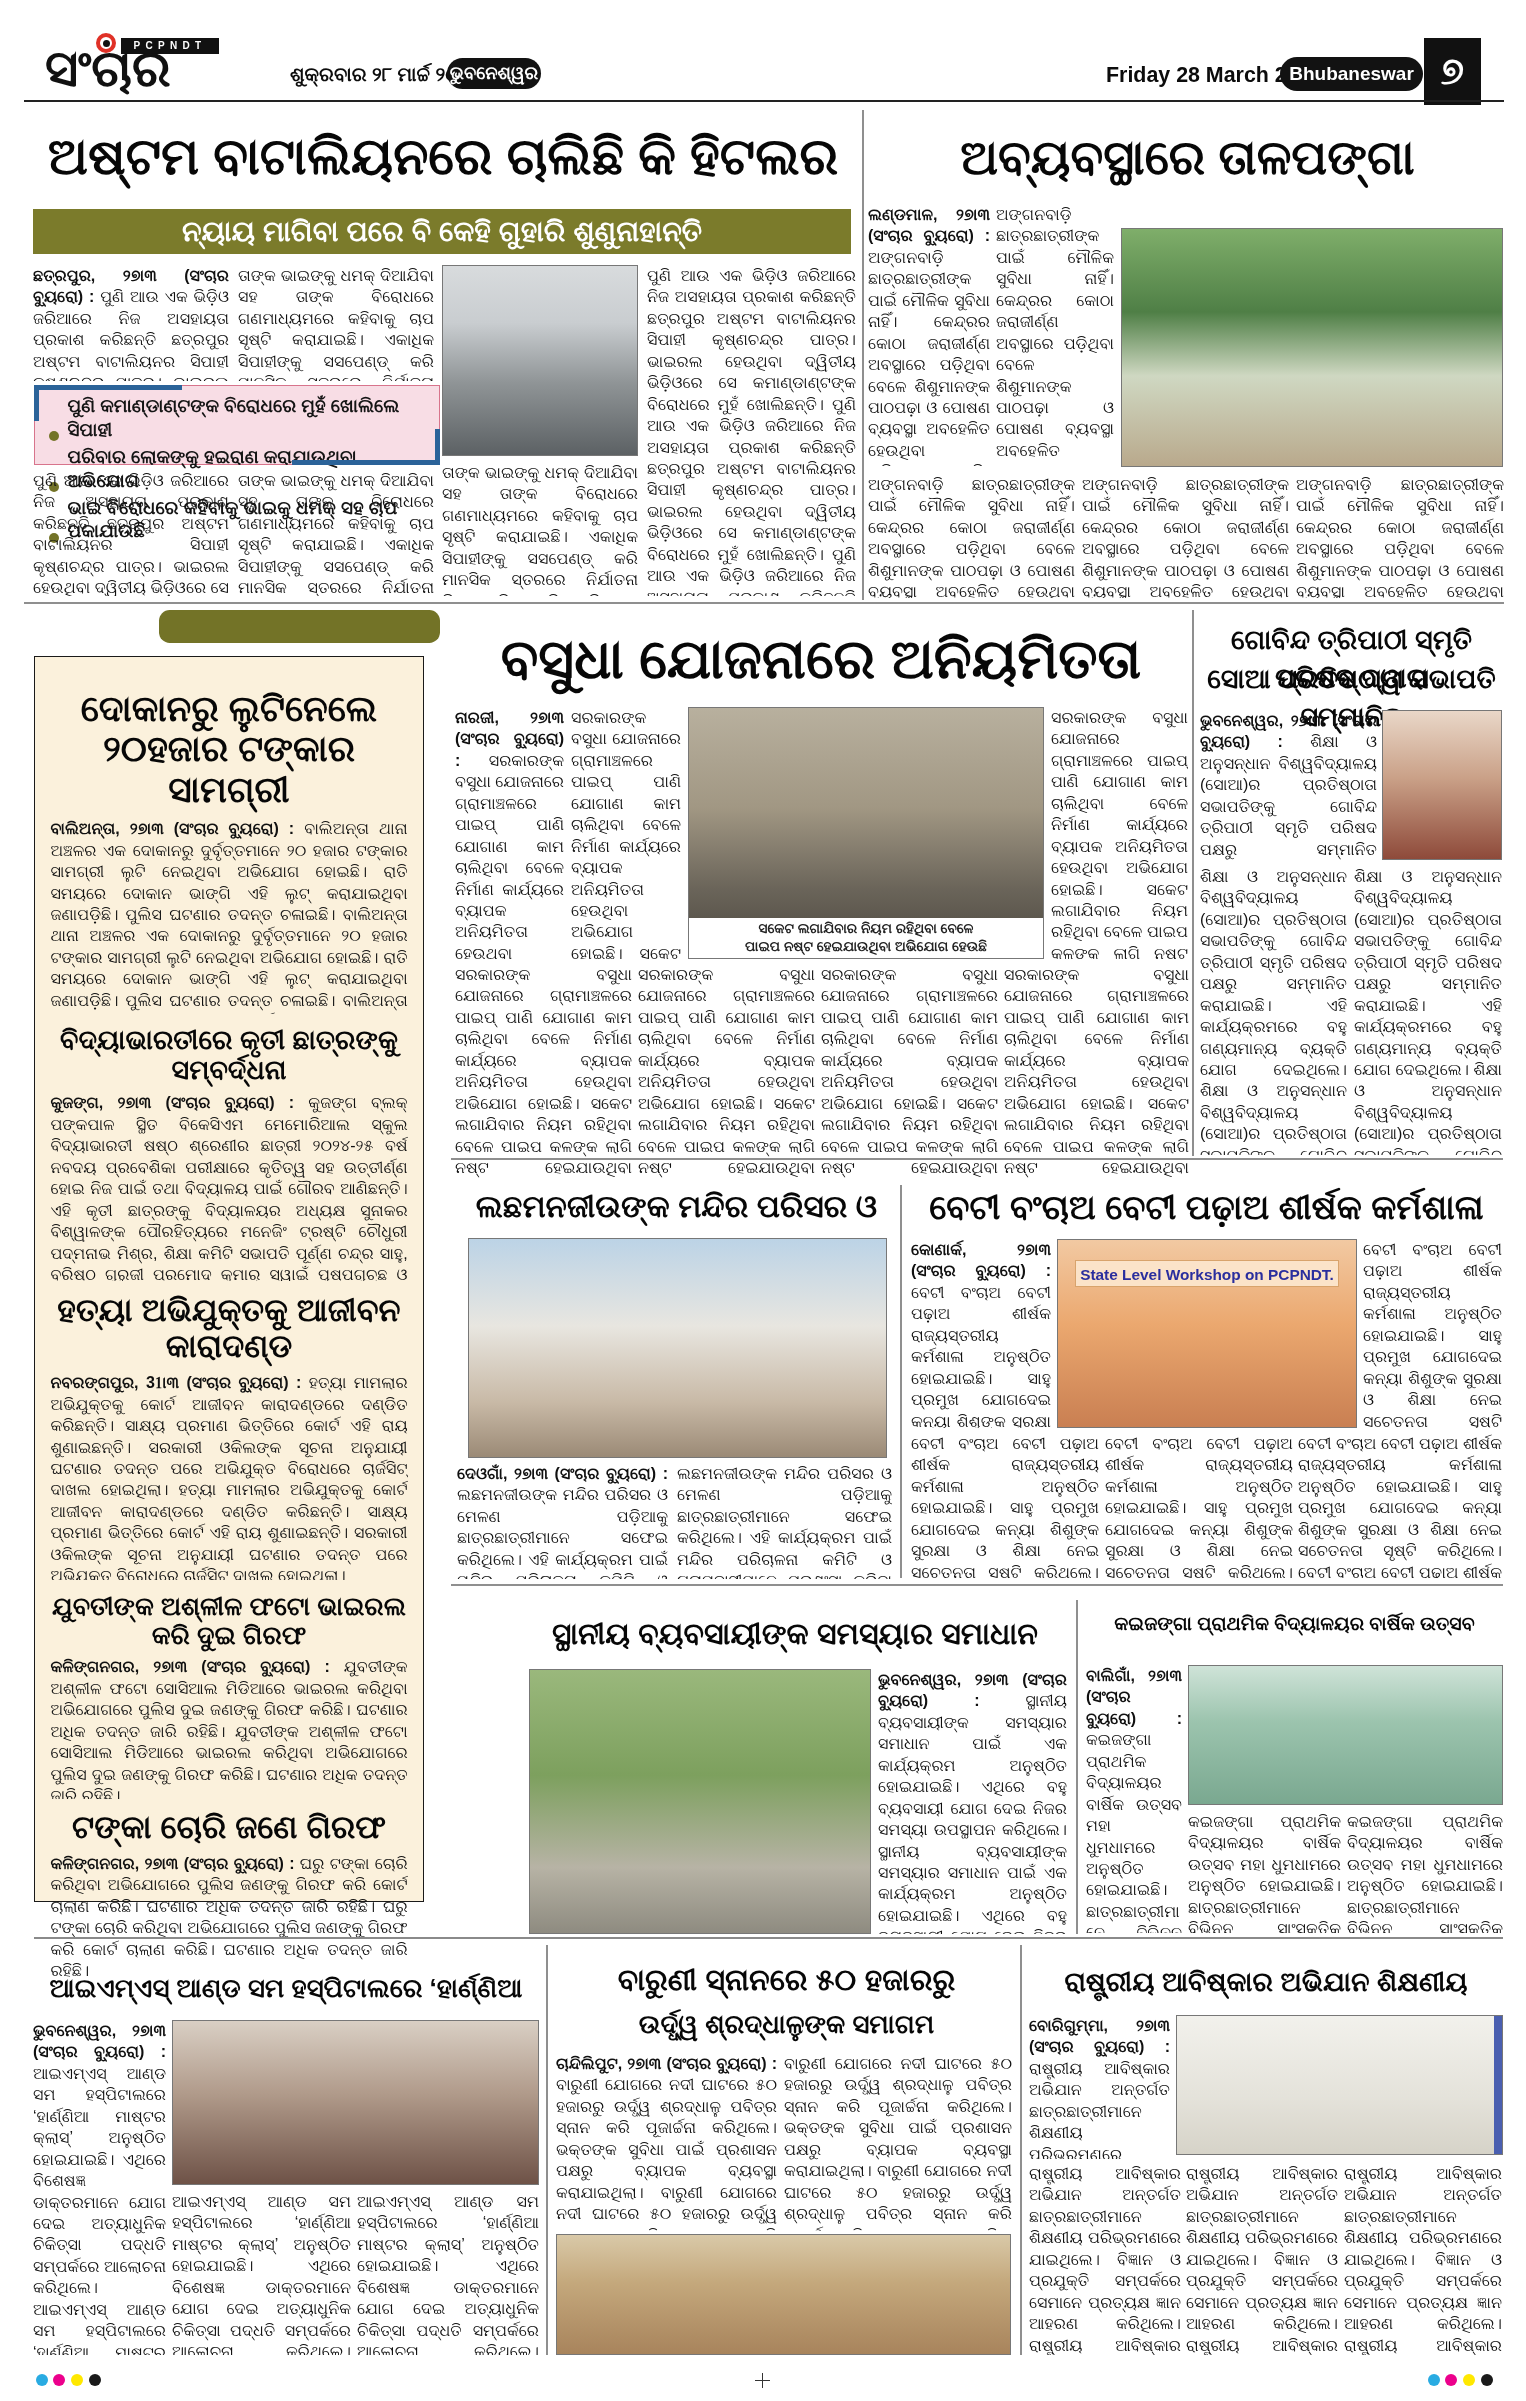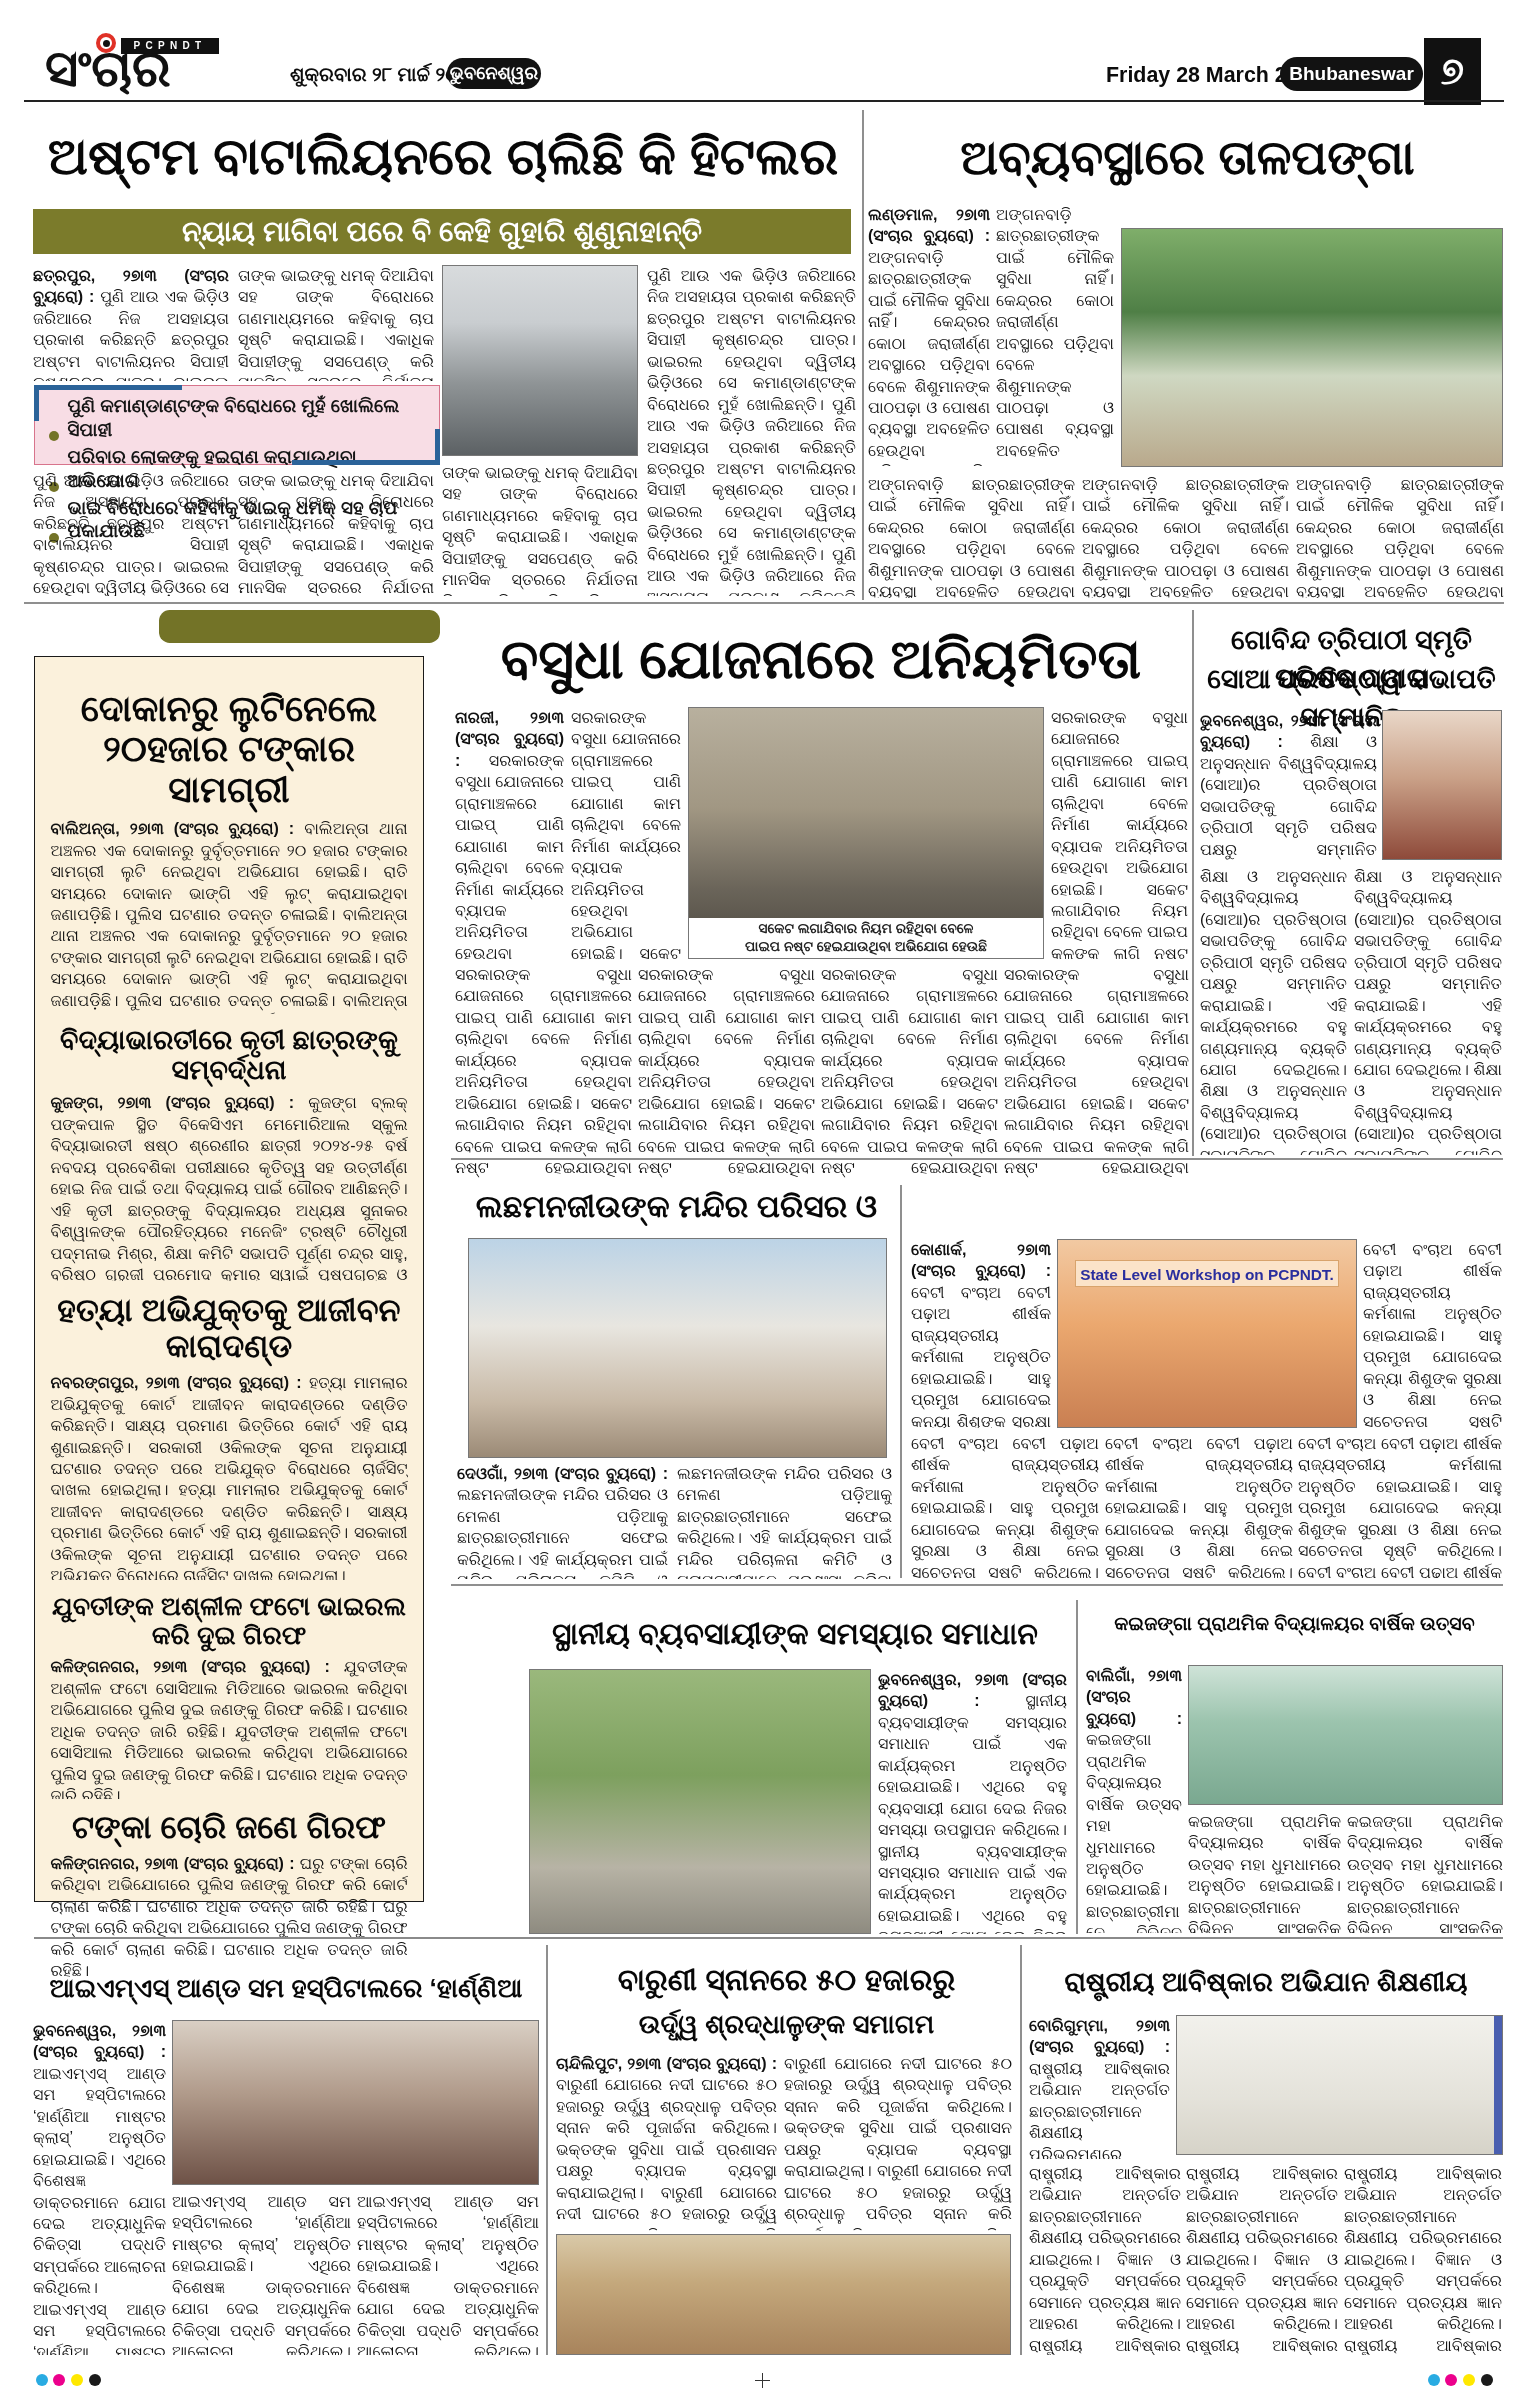--- a/index.html
+++ b/index.html
@@ -137,21 +137,21 @@
       <b class="byl">ବାଲିଅନ୍ତା, ୨୭ା୩ (ସଂଚାର ବ୍ୟୁରୋ) :</b>
       <span>ବାଲିଅନ୍ତା ଥାନା ଅଞ୍ଚଳର ଏକ ଦୋକାନରୁ ଦୁର୍ବୃତ୍ତମାନେ ୨୦ ହଜାର ଟଙ୍କାର ସାମଗ୍ରୀ ଲୁଟି ନେଇଥିବା ଅଭିଯୋଗ ହୋଇଛି। ରାତି ସମୟରେ ଦୋକାନ ଭାଙ୍ଗି ଏହି ଲୁଟ୍ କରାଯାଇଥିବା ଜଣାପଡ଼ିଛି। ପୁଲିସ ଘଟଣାର ତଦନ୍ତ ଚଳାଇଛି। ବାଲିଅନ୍ତା ଥାନା ଅଞ୍ଚଳର ଏକ ଦୋକାନରୁ ଦୁର୍ବୃତ୍ତମାନେ ୨୦ ହଜାର ଟଙ୍କାର ସାମଗ୍ରୀ ଲୁଟି ନେଇଥିବା ଅଭିଯୋଗ ହୋଇଛି। ରାତି ସମୟରେ ଦୋକାନ ଭାଙ୍ଗି ଏହି ଲୁଟ୍ କରାଯାଇଥିବା ଜଣାପଡ଼ିଛି। ପୁଲିସ ଘଟଣାର ତଦନ୍ତ ଚଳାଇଛି। ବାଲିଅନ୍ତା ଥାନା ଅଞ୍ଚଳର ଏକ ଦୋକାନରୁ ଦୁର୍ବୃତ୍ତମାନେ ୨୦ ହଜାର ଟଙ୍କାର ସାମଗ୍ରୀ ଲୁଟି ନେଇଥିବା ଅଭିଯୋଗ ହୋଇଛି। ରାତି ସମୟରେ ଦୋକାନ ଭାଙ୍ଗି ଏହି ଲୁଟ୍ କରାଯାଇଥିବା ଜଣାପଡ଼ିଛି। ପୁଲିସ ଘଟଣାର ତଦନ୍ତ ଚଳାଇଛି।</span>
     </div>
     <div class="hl" style="font-size:27px;margin-top:10.7px">ବିଦ୍ୟାଭାରତୀରେ କୃତୀ ଛାତ୍ରଙ୍କୁ ସମ୍ବର୍ଦ୍ଧନା</div>
     <div class="bcol" style="height:189px;margin-top:7.1px">
       <b class="byl">କୁଜଙ୍ଗ, ୨୭ା୩ (ସଂଚାର ବ୍ୟୁରୋ) :</b>
       <span>କୁଜଙ୍ଗ ବ୍ଲକ୍ ପଙ୍କପାଳ ସ୍ଥିତ ବିକେସିଏମ ମେମୋରିଆଲ ସ୍କୁଲ ବିଦ୍ୟାଭାରତୀ ଷଷ୍ଠ ଶ୍ରେଣୀର ଛାତ୍ରୀ ୨୦୨୪-୨୫ ବର୍ଷ ନବଦୟ ପ୍ରବେଶିକା ପରୀକ୍ଷାରେ କୃତିତ୍ୱ ସହ ଉତ୍ତୀର୍ଣ୍ଣ ହୋଇ ନିଜ ପାଇଁ ତଥା ବିଦ୍ୟାଳୟ ପାଇଁ ଗୌରବ ଆଣିଛନ୍ତି। ଏହି କୃତୀ ଛାତ୍ରଙ୍କୁ ବିଦ୍ୟାଳୟର ଅଧ୍ୟକ୍ଷ ସୁନାକର ବିଶ୍ୱାଳଙ୍କ ପୌରହିତ୍ୟରେ ମନେଜିଂ ଟ୍ରଷ୍ଟି ଚୌଧୁରୀ ପଦ୍ମନାଭ ମିଶ୍ର, ଶିକ୍ଷା କମିଟି ସଭାପତି ପୂର୍ଣ୍ଣ ଚନ୍ଦ୍ର ସାହୁ, ବରିଷ୍ଠ ଗୁରୁଜୀ ପ୍ରମୋଦ କୁମାର୍ ସ୍ୱାଇଁ ପୁଷ୍ପଗୁଚ୍ଛ ଓ ଅଙ୍ଗ ବସ୍ତ୍ର ଦେଇ ସମ୍ବର୍ଦ୍ଧନା ସହ ଉଜ୍ଜ୍ୱଳ ଭବିଷ୍ୟତ କାମନା କରିଛନ୍ତି। ବିଦ୍ୟାଳୟ ଓ ଗୁରୁଜୀ ଗରୁମାଙ୍କ ପ୍ରେରଣା ଯୋଗୁଁ ଏହି ସଫଳତା ମିଳିଛି ବୋଲି ସମ୍ବର୍ଦ୍ଧନା ଉତ୍ତରରେ କୃତୀ ଛାତ୍ର କହୁଛନ୍ତି।</span>
     </div>
     <div class="hl" style="font-size:32px;margin-top:12px">ହତ୍ୟା ଅଭିଯୁକ୍ତକୁ ଆଜୀବନ କାରାଦଣ୍ଡ</div>
     <div class="bcol" style="height:208px;margin-top:7.1px">
-      <b class="byl">ନବରଙ୍ଗପୁର, ୨୭ା୩ (ସଂଚାର ବ୍ୟୁରୋ) :</b>
+      <b class="byl">ନବରଙ୍ଗପୁର, 31ା୩ (ସଂଚାର ବ୍ୟୁରୋ) :</b>
       <span>ହତ୍ୟା ମାମଲାର ଅଭିଯୁକ୍ତକୁ କୋର୍ଟ ଆଜୀବନ କାରାଦଣ୍ଡରେ ଦଣ୍ଡିତ କରିଛନ୍ତି। ସାକ୍ଷ୍ୟ ପ୍ରମାଣ ଭିତ୍ତିରେ କୋର୍ଟ ଏହି ରାୟ ଶୁଣାଇଛନ୍ତି। ସରକାରୀ ଓକିଲଙ୍କ ସୂଚନା ଅନୁଯାୟୀ ଘଟଣାର ତଦନ୍ତ ପରେ ଅଭିଯୁକ୍ତ ବିରୋଧରେ ଚାର୍ଜସିଟ୍ ଦାଖଲ ହୋଇଥିଲା। ହତ୍ୟା ମାମଲାର ଅଭିଯୁକ୍ତକୁ କୋର୍ଟ ଆଜୀବନ କାରାଦଣ୍ଡରେ ଦଣ୍ଡିତ କରିଛନ୍ତି। ସାକ୍ଷ୍ୟ ପ୍ରମାଣ ଭିତ୍ତିରେ କୋର୍ଟ ଏହି ରାୟ ଶୁଣାଇଛନ୍ତି। ସରକାରୀ ଓକିଲଙ୍କ ସୂଚନା ଅନୁଯାୟୀ ଘଟଣାର ତଦନ୍ତ ପରେ ଅଭିଯୁକ୍ତ ବିରୋଧରେ ଚାର୍ଜସିଟ୍ ଦାଖଲ ହୋଇଥିଲା।</span>
     </div>
     <div class="hl" style="font-size:25.5px;margin-top:12px">ଯୁବତୀଙ୍କ ଅଶ୍ଳୀଳ ଫଟୋ ଭାଇରଲ କରି ଦୁଇ ଗିରଫ</div>
     <div class="bcol" style="height:143px;margin-top:7.1px">
       <b class="byl">କଳିଙ୍ଗନଗର, ୨୭ା୩ (ସଂଚାର ବ୍ୟୁରୋ) :</b>
       <span>ଯୁବତୀଙ୍କ ଅଶ୍ଳୀଳ ଫଟୋ ସୋସିଆଲ ମିଡିଆରେ ଭାଇରଲ କରିଥିବା ଅଭିଯୋଗରେ ପୁଲିସ ଦୁଇ ଜଣଙ୍କୁ ଗିରଫ କରିଛି। ଘଟଣାର ଅଧିକ ତଦନ୍ତ ଜାରି ରହିଛି। ଯୁବତୀଙ୍କ ଅଶ୍ଳୀଳ ଫଟୋ ସୋସିଆଲ ମିଡିଆରେ ଭାଇରଲ କରିଥିବା ଅଭିଯୋଗରେ ପୁଲିସ ଦୁଇ ଜଣଙ୍କୁ ଗିରଫ କରିଛି। ଘଟଣାର ଅଧିକ ତଦନ୍ତ ଜାରି ରହିଛି।</span>
     </div>
     <div class="hl" style="font-size:32px;margin-top:10.7px">ଟଙ୍କା ଚୋରି ଜଣେ ଗିରଫ</div>
     <div class="bcol" style="height:137px;margin-top:7.1px">
       <b class="byl">କଳିଙ୍ଗନଗର, ୨୭ା୩ (ସଂଚାର ବ୍ୟୁରୋ) :</b>
@@ -210,20 +210,21 @@
   <div class="photo ph-temple" style="left:468px;top:1238px;width:419px;height:220px"></div>
   <div class="abs bcol" style="left:457px;top:1463px;width:211px;height:116px">
     <b class="byl">ଦେଓଗାଁ, ୨୭ା୩ (ସଂଚାର ବ୍ୟୁରୋ) :</b>
     <span>ଲଛମନଜୀଉଙ୍କ ମନ୍ଦିର ପରିସର ଓ ମେଳଣ ପଡ଼ିଆକୁ ଛାତ୍ରଛାତ୍ରୀମାନେ ସଫେଇ କରିଥିଲେ। ଏହି କାର୍ଯ୍ୟକ୍ରମ ପାଇଁ ମନ୍ଦିର ପରିଚାଳନା କମିଟି ଓ ଗ୍ରାମବାସୀମାନେ ପ୍ରଶଂସା କରିବା ସହିତ ଛାତ୍ରଛାତ୍ରୀମାନଙ୍କୁ ଆଶୀର୍ବାଦ ପ୍ରଦାନ କରିଥିଲେ।</span>
   </div>
   <div class="abs bcol" style="left:677px;top:1463px;width:215px;height:116px">
     <span>ଲଛମନଜୀଉଙ୍କ ମନ୍ଦିର ପରିସର ଓ ମେଳଣ ପଡ଼ିଆକୁ ଛାତ୍ରଛାତ୍ରୀମାନେ ସଫେଇ କରିଥିଲେ। ଏହି କାର୍ଯ୍ୟକ୍ରମ ପାଇଁ ମନ୍ଦିର ପରିଚାଳନା କମିଟି ଓ ଗ୍ରାମବାସୀମାନେ ପ୍ରଶଂସା କରିବା ସହିତ ଛାତ୍ରଛାତ୍ରୀମାନଙ୍କୁ ଆଶୀର୍ବାଦ ପ୍ରଦାନ କରିଥିଲେ।</span>
   </div>
 
   <div class="vline" style="left:900px;top:1185px;height:393px"></div>
+  <div class="abs hl" style="left:911px;top:1183px;width:591px;font-size:34px;line-height:48px;height:49px;overflow:hidden">ବେଟୀ ବଂଚାଅ ବେଟୀ ପଢ଼ାଅ ଶୀର୍ଷକ କର୍ମଶାଳା</div>
   <div class="abs bcol" style="left:911px;top:1239px;width:140px;height:189px">
     <b class="byl">କୋଣାର୍କ, ୨୭ା୩ (ସଂଚାର ବ୍ୟୁରୋ) :</b>
     <span>ବେଟୀ ବଂଚାଅ ବେଟୀ ପଢ଼ାଅ ଶୀର୍ଷକ ରାଜ୍ୟସ୍ତରୀୟ କର୍ମଶାଳା ଅନୁଷ୍ଠିତ ହୋଇଯାଇଛି। ସାହୁ ପ୍ରମୁଖ ଯୋଗଦେଇ କନ୍ୟା ଶିଶୁଙ୍କ ସୁରକ୍ଷା ଓ ଶିକ୍ଷା ନେଇ ସଚେତନତା ସୃଷ୍ଟି କରିଥିଲେ।</span>
   </div>
   <div class="photo ph-workshop" style="left:1057px;top:1239px;width:300px;height:189px">
     <div class="banner">State Level Workshop on PCPNDT. Act</div>
   </div>
   <div class="abs bcol" style="left:1363px;top:1239px;width:139px;height:189px">
     <span>ବେଟୀ ବଂଚାଅ ବେଟୀ ପଢ଼ାଅ ଶୀର୍ଷକ ରାଜ୍ୟସ୍ତରୀୟ କର୍ମଶାଳା ଅନୁଷ୍ଠିତ ହୋଇଯାଇଛି। ସାହୁ ପ୍ରମୁଖ ଯୋଗଦେଇ କନ୍ୟା ଶିଶୁଙ୍କ ସୁରକ୍ଷା ଓ ଶିକ୍ଷା ନେଇ ସଚେତନତା ସୃଷ୍ଟି କରିଥିଲେ। ବେଟୀ ବଂଚାଅ ବେଟୀ ପଢ଼ାଅ ଶୀର୍ଷକ ରାଜ୍ୟସ୍ତରୀୟ କର୍ମଶାଳା ଅନୁଷ୍ଠିତ ହୋଇଯାଇଛି। ସାହୁ ପ୍ରମୁଖ ଯୋଗଦେଇ କନ୍ୟା ଶିଶୁଙ୍କ ସୁରକ୍ଷା ଓ ଶିକ୍ଷା ନେଇ ସଚେତନତା ସୃଷ୍ଟି କରିଥିଲେ।</span>
   </div>

